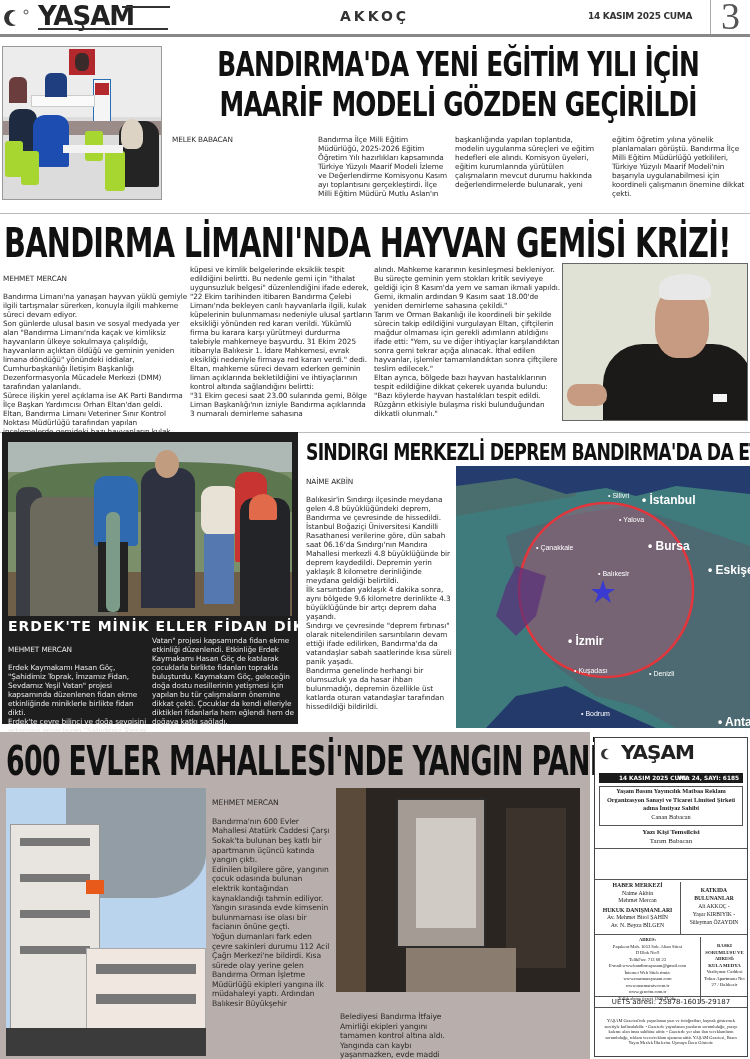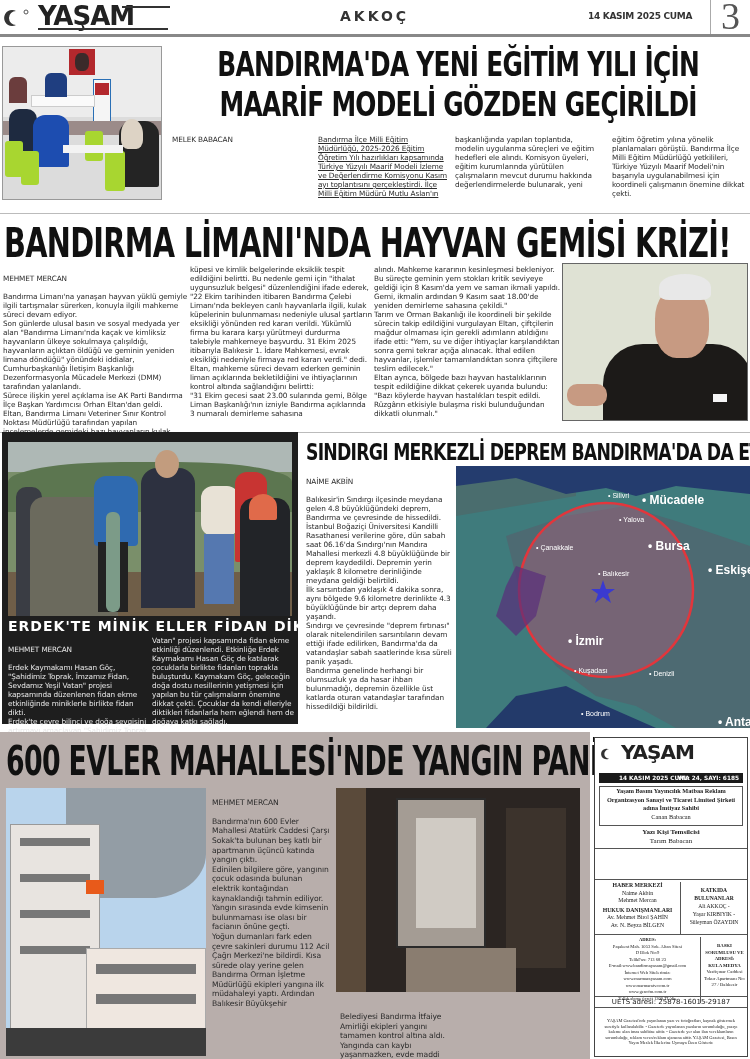--- a/index.html
+++ b/index.html
@@ -54,21 +54,21 @@
     <div class="abs" style="left:102px;top:104px;width:20px;height:40px;background:#a8d630;border-radius:3px"></div>
     <div class="abs" style="left:60px;top:98px;width:60px;height:8px;background:#f3f3f3"></div>
   </div>
   <div class="abs h-black" style="left:168px;top:4px;width:580px;text-align:center;font-size:34px;line-height:40px;transform:scaleX(0.73);transform-origin:left top;width:795px;">
     <div>BANDIRMA'DA YENİ EĞİTİM YILI İÇİN</div>
     <div>MAARİF MODELİ GÖZDEN GEÇİRİLDİ</div>
   </div>
   <div class="abs body-text" style="left:172px;top:95px;width:140px;">
     <div class="by">MELEK BABACAN</div>
   </div>
-  <div class="abs body-text" style="left:318px;top:95px;width:132px;text-decoration:underline;">Bandırma İlçe Milli Eğitim Müdürlüğü, 2025-2026 Eğitim Öğretim Yılı hazırlıkları kapsamında Türkiye Yüzyılı Maarif Modeli İzleme ve Değerlendirme Komisyonu Kasım ayı toplantısını gerçekleştirdi. İlçe Milli Eğitim Müdürü Mutlu Aslan'ın</div>
+  <div class="abs body-text" style="left:318px;top:95px;width:132px;">Bandırma İlçe Milli Eğitim Müdürlüğü, 2025-2026 Eğitim Öğretim Yılı hazırlıkları kapsamında Türkiye Yüzyılı Maarif Modeli İzleme ve Değerlendirme Komisyonu Kasım ayı toplantısını gerçekleştirdi. İlçe Milli Eğitim Müdürü Mutlu Aslan'ın</div>
   <div class="abs body-text" style="left:612px;top:95px;width:136px;">eğitim öğretim yılına yönelik planlamaları görüştü. Bandırma İlçe Milli Eğitim Müdürlüğü yetkilileri, Türkiye Yüzyılı Maarif Modeli'nin başarıyla uygulanabilmesi için koordineli çalışmanın önemine dikkat çekti.</div>
   <div class="abs body-text" style="left:455px;top:95px;width:145px;">başkanlığında yapılan toplantıda, modelin uygulanma süreçleri ve eğitim hedefleri ele alındı. Komisyon üyeleri, eğitim kurumlarında yürütülen çalışmaların mevcut durumu hakkında değerlendirmelerde bulunarak, yeni</div>
 </div>
 <div class="abs" style="left:0;top:213px;width:750px;height:1px;background:#bbb"></div>
 
 <div class="abs" style="left:0;top:215px;width:750px;height:215px;">
   <div class="abs h-black" style="left:4px;top:6px;font-size:40px;line-height:44px;transform:scaleX(0.72);transform-origin:left top;">BANDIRMA LİMANI'NDA HAYVAN GEMİSİ KRİZİ!</div>
   <div class="abs body-text" style="left:3px;top:50px;width:185px;white-space:pre-line">
     <div class="by">MEHMET MERCAN</div>
     <div>Bandırma Limanı'na yanaşan hayvan yüklü gemiyle ilgili tartışmalar sürerken, konuyla ilgili mahkeme süreci devam ediyor.
@@ -133,21 +133,21 @@
       <path d="M0 40 L60 30 L120 8 L200 0 L294 0 L294 262 L200 262 L150 240 L110 220 L60 230 L30 262 L0 262 Z" fill="#3f7b7c"></path>
       <path d="M50 70 L110 50 L170 40 L220 55 L294 80 L294 262 L220 262 L180 240 L140 230 L100 200 L70 160 L60 110Z" fill="#4d6a72"></path>
       <path d="M0 0 L120 0 L120 30 L60 40 L0 50Z" fill="#4a6d6e"></path>
       <path d="M0 0 L294 0 L294 28 L220 20 L180 30 L150 22 L110 28 L60 12 L0 20Z" fill="#243c6e"></path>
       <circle cx="150" cy="124" r="87" fill="#c45a7a" fill-opacity="0.35" stroke="#e2363c" stroke-width="2.5"></circle>
       <path d="M60 100 L90 110 L80 150 L60 170 L40 150 L50 120Z" fill="#5a2e7a" fill-opacity="0.7"></path>
       <polygon points="147,114 150,123 159,123 152,128 155,137 147,131 139,137 142,128 135,123 144,123" fill="#3a3ad0"></polygon>
     </svg>
     <div id="map-labels">
         <div class="abs" style="left: 152px; top: 26px; color: rgb(255, 255, 255); white-space: nowrap; font-family: &quot;Liberation Sans&quot;, sans-serif; font-size: 7px; font-weight: normal;">• Silivri</div>
-        <div class="abs" style="left: 186px; top: 27px; color: rgb(255, 255, 255); white-space: nowrap; font-family: &quot;Liberation Sans&quot;, sans-serif; font-size: 12px; font-weight: bold;">• Mücadele</div>
+        <div class="abs" style="left: 186px; top: 27px; color: rgb(255, 255, 255); white-space: nowrap; font-family: &quot;Liberation Sans&quot;, sans-serif; font-size: 12px; font-weight: bold;">• İstanbul</div>
         <div class="abs" style="left: 163px; top: 50px; color: rgb(255, 255, 255); white-space: nowrap; font-family: &quot;Liberation Sans&quot;, sans-serif; font-size: 7px; font-weight: normal;">• Yalova</div>
         <div class="abs" style="left: 80px; top: 78px; color: rgb(255, 255, 255); white-space: nowrap; font-family: &quot;Liberation Sans&quot;, sans-serif; font-size: 7px; font-weight: normal;">• Çanakkale</div>
         <div class="abs" style="left: 192px; top: 73px; color: rgb(255, 255, 255); white-space: nowrap; font-family: &quot;Liberation Sans&quot;, sans-serif; font-size: 12px; font-weight: bold;">• Bursa</div>
         <div class="abs" style="left: 252px; top: 97px; color: rgb(255, 255, 255); white-space: nowrap; font-family: &quot;Liberation Sans&quot;, sans-serif; font-size: 12px; font-weight: bold;">• Eskişe</div>
         <div class="abs" style="left: 142px; top: 104px; color: rgb(255, 255, 255); white-space: nowrap; font-family: &quot;Liberation Sans&quot;, sans-serif; font-size: 7px; font-weight: normal;">• Balıkesir</div>
         <div class="abs" style="left: 112px; top: 168px; color: rgb(255, 255, 255); white-space: nowrap; font-family: &quot;Liberation Sans&quot;, sans-serif; font-size: 12px; font-weight: bold;">• İzmir</div>
         <div class="abs" style="left: 118px; top: 201px; color: rgb(255, 255, 255); white-space: nowrap; font-family: &quot;Liberation Sans&quot;, sans-serif; font-size: 7px; font-weight: normal;">• Kuşadası</div>
         <div class="abs" style="left: 193px; top: 204px; color: rgb(255, 255, 255); white-space: nowrap; font-family: &quot;Liberation Sans&quot;, sans-serif; font-size: 7px; font-weight: normal;">• Denizli</div>
         <div class="abs" style="left: 125px; top: 244px; color: rgb(255, 255, 255); white-space: nowrap; font-family: &quot;Liberation Sans&quot;, sans-serif; font-size: 7px; font-weight: normal;">• Bodrum</div>
         <div class="abs" style="left: 262px; top: 249px; color: rgb(255, 255, 255); white-space: nowrap; font-family: &quot;Liberation Sans&quot;, sans-serif; font-size: 12px; font-weight: bold;">• Antal</div>

